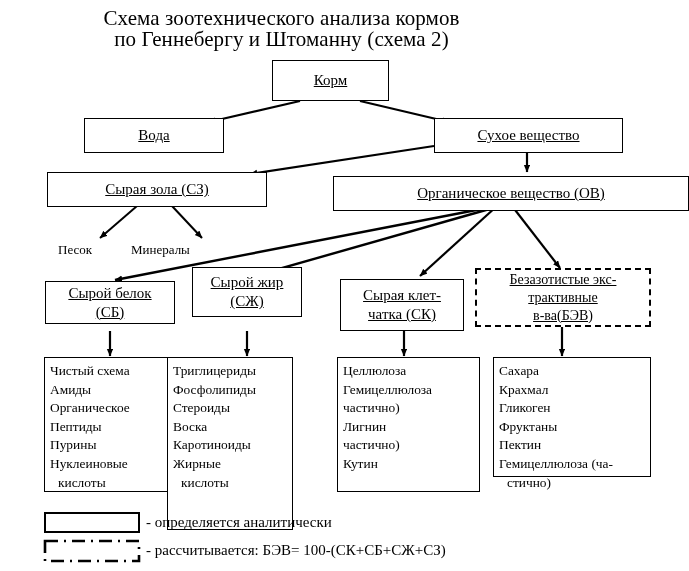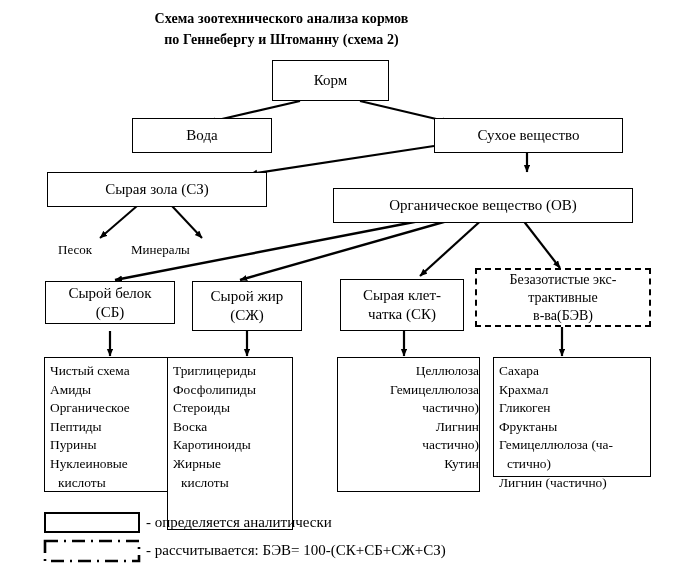--- a/index.html
+++ b/index.html
@@ -26,39 +26,40 @@
     height: 571px;
     pointer-events: none;
   }
 
   .title {
     position: absolute;
     left: 0;
     top: 8px;
     width: 563px;
     text-align: center;
-    font-weight: bold;
-    font-size: 14px;
+    font-weight: normal;
+    font-size: 21px;
     line-height: 21px;
     letter-spacing: 0.1px;
   }
   .title .line2 { display: block; }
 
   .box {
     position: absolute;
     box-sizing: border-box;
     border: 1.4px solid #000000;
     background: #ffffff;
     display: flex;
     align-items: center;
     justify-content: center;
     text-align: center;
     font-size: 15px;
     line-height: 19px;
     z-index: 3;
+    text-decoration: underline;
   }
   .box.dashed {
     border: 2.6px dashed #000000;
     font-size: 14px;
     line-height: 18px;
   }
   .box .inner { width: 100%; padding: 0 3px; }
 
   .listbox {
     position: absolute;
@@ -139,51 +140,51 @@
 
   <div class="title">
     <span>Схема зоотехнического анализа кормов</span>
     <span class="line2">по Геннебергу и Штоманну (схема 2)</span>
   </div>
 
   <div class="box" style="left:272px; top:60px; width:117px; height:41px;">
     <div class="inner">Корм</div>
   </div>
 
-  <div class="box" style="left:84px; top:118px; width:140px; height:35px;margin-left:48px;">
+  <div class="box" style="left:84px; top:118px; width:140px; height:35px;">
     <div class="inner">Вода</div>
   </div>
 
   <div class="box" style="left:434px; top:118px; width:189px; height:35px;">
     <div class="inner">Сухое вещество</div>
   </div>
 
   <div class="box" style="left:47px; top:172px; width:220px; height:35px;">
     <div class="inner">Сырая зола (СЗ)</div>
   </div>
 
-  <div class="box" style="left:333px; top:188px; width:300px; height:35px;">
+  <div class="box" style="left:333px; top:176px; width:356px; height:35px;">
     <div class="inner">Органическое вещество (ОВ)</div>
   </div>
 
   <div class="plain-label" style="left:58px; top:240px;">
     <span>Песок</span>
   </div>
   <div class="plain-label" style="left:131px; top:240px;">
     <span>Минералы</span>
   </div>
 
   <div class="box" style="left:45px; top:281px; width:130px; height:43px;">
     <div class="inner">
       <div>Сырой белок</div>
       <div>(СБ)</div>
     </div>
   </div>
 
-  <div class="box" style="left:192px; top:281px; width:110px; height:50px;">
+  <div class="box" style="left:192px; top:267px; width:110px; height:50px;">
     <div class="inner">
       <div>Сырой жир</div>
       <div>(СЖ)</div>
     </div>
   </div>
 
   <div class="box" style="left:340px; top:279px; width:124px; height:52px;">
     <div class="inner">
       <div>Сырая клет-</div>
       <div>чатка (СК)</div>
@@ -211,37 +212,37 @@
   <div class="listbox" style="left:167px; top:357px; width:126px; height:173px;">
     <div class="li">Триглицериды</div>
     <div class="li">Фосфолипиды</div>
     <div class="li">Стероиды</div>
     <div class="li">Воска</div>
     <div class="li">Каротиноиды</div>
     <div class="li">Жирные</div>
     <div class="li cont">кислоты</div>
   </div>
 
-  <div class="listbox" style="left:337px; top:357px; width:143px; height:135px;text-align:right;">
+  <div class="listbox" style="left:337px; top:357px; width:143px; height:135px;">
     <div class="li">Целлюлоза</div>
     <div class="li">Гемицеллюлоза</div>
     <div class="li">частично)</div>
     <div class="li">Лигнин</div>
     <div class="li">частично)</div>
     <div class="li">Кутин</div>
   </div>
 
   <div class="listbox" style="left:493px; top:357px; width:158px; height:120px;">
     <div class="li">Сахара</div>
     <div class="li">Крахмал</div>
     <div class="li">Гликоген</div>
     <div class="li">Фруктаны</div>
+    <div class="li">Пектин</div>
     <div class="li">Гемицеллюлоза (ча-</div>
     <div class="li cont">стично)</div>
-    <div class="li">Лигнин (частично)</div>
   </div>
 
   <div class="legend-swatch solid" style="left:44px; top:512px; width:96px; height:21px;"></div>
   <div class="legend-text" style="left:146px; top:513px;">- определяется  аналитически</div>
 
   <div class="legend-text" style="left:146px; top:541px;">- рассчитывается: БЭВ= 100-(СК+СБ+СЖ+СЗ)</div>
 
 </div>
 
 </body></html>

